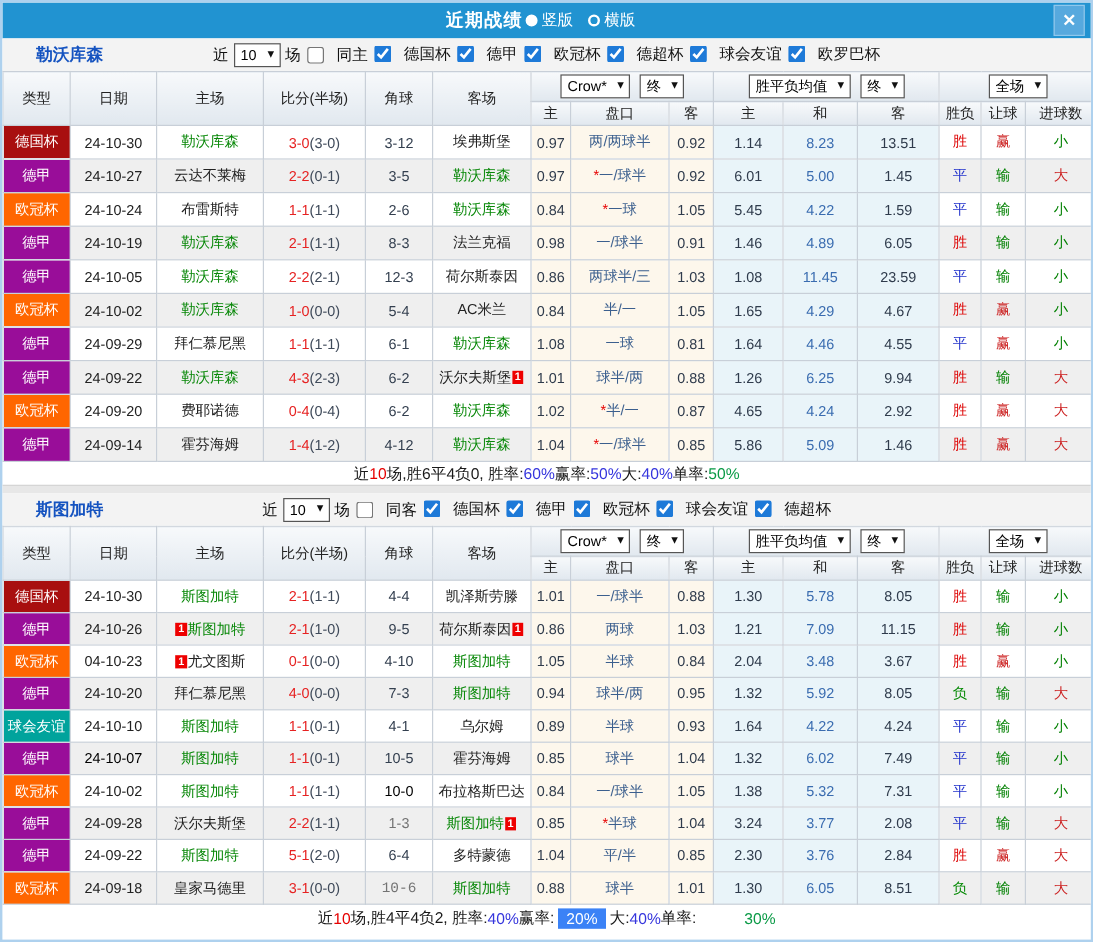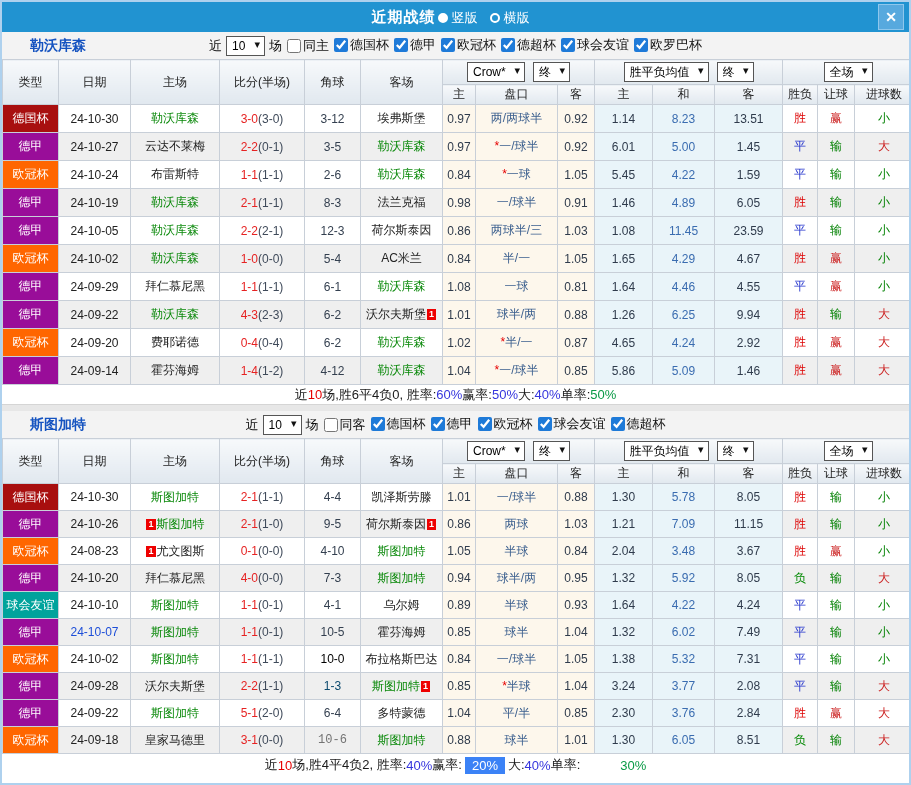--- a/index.html
+++ b/index.html
@@ -55,21 +55,21 @@
   }
   .sw::after {
     content:"▾"; position:absolute; right:5px; top:2px;
     font-size:11px; color:#111; pointer-events:none;
   }
   input[type=checkbox] {
     width:14px; height:14px; accent-color:#1e7ad8; margin:0 1px 0 5px;
     vertical-align:-3px;
   }
   label.cb { display:inline-flex; align-items:center; }
-  label.cb span { margin-left:1px; }
+  label.cb span { margin-left:10px; }
   
   table { border-collapse:collapse; table-layout:fixed; width:100%; }
   th, td {
     border:1px solid #c8cfd8; text-align:center; padding:0;
     font-size:12px; white-space:nowrap; overflow:hidden;
   }
   thead th {
     background:linear-gradient(#f7f9fb,#e1e8ef);
     font-weight:normal; color:#222;
   }
@@ -495,21 +495,21 @@
           <td class="cream odd">1.03</td>
           <td class="lblue odd">1.21</td>
           <td class="lblue oddmid">7.09</td>
           <td class="lblue odd">11.15</td>
           <td style="color: rgb(221, 0, 0);">胜</td>
           <td style="color: rgb(0, 128, 0);">输</td>
           <td style="color: rgb(0, 128, 0);">小</td>
         </tr>
         <tr>
           <td class="league-cell" style="background: rgb(255, 102, 0);">欧冠杯</td>
-          <td style="color: rgb(34, 34, 34);">24-08-23</td>
+          <td style="color: rgb(34, 34, 34);">04-10-23</td>
           <td><span class="badge">1</span><span class="tname">尤文图斯</span></td>
           <td><span class="score-main">0-1</span><span class="score-half">(0-0)</span></td>
           <td style="color: rgb(51, 63, 79);">4-10</td>
           <td><span class="tname green">斯图加特</span></td>
           <td class="cream odd">1.05</td>
           <td class="cream hand">半球</td>
           <td class="cream odd">0.84</td>
           <td class="lblue odd">2.04</td>
           <td class="lblue oddmid">3.48</td>
           <td class="lblue odd">3.67</td>
@@ -546,21 +546,21 @@
           <td class="cream odd">0.93</td>
           <td class="lblue odd">1.64</td>
           <td class="lblue oddmid">4.22</td>
           <td class="lblue odd">4.24</td>
           <td style="color: rgb(35, 51, 204);">平</td>
           <td style="color: rgb(0, 128, 0);">输</td>
           <td style="color: rgb(0, 128, 0);">小</td>
         </tr>
         <tr>
           <td class="league-cell" style="background: rgb(153, 13, 153);">德甲</td>
-          <td style="color: #1d4ed8;">24-10-07</td>
+          <td style="color: #000000;">24-10-07</td>
           <td><span class="tname green">斯图加特</span></td>
           <td><span class="score-main">1-1</span><span class="score-half">(0-1)</span></td>
           <td style="color: rgb(51, 63, 79);">10-5</td>
           <td><span class="tname">霍芬海姆</span></td>
           <td class="cream odd">0.85</td>
           <td class="cream hand">球半</td>
           <td class="cream odd">1.04</td>
           <td class="lblue odd">1.32</td>
           <td class="lblue oddmid">6.02</td>
           <td class="lblue odd">7.49</td>
@@ -583,21 +583,21 @@
           <td class="lblue odd">7.31</td>
           <td style="color: rgb(35, 51, 204);">平</td>
           <td style="color: rgb(0, 128, 0);">输</td>
           <td style="color: rgb(0, 128, 0);">小</td>
         </tr>
         <tr>
           <td class="league-cell" style="background: rgb(153, 13, 153);">德甲</td>
           <td style="color: rgb(34, 34, 34);">24-09-28</td>
           <td><span class="tname">沃尔夫斯堡</span></td>
           <td><span class="score-main">2-2</span><span class="score-half">(1-1)</span></td>
-          <td style="color: #0c4a6e;">1-3</td>
+          <td style="color: #737373;">1-3</td>
           <td><span class="tname green">斯图加特</span><span class="badge">1</span></td>
           <td class="cream odd">0.85</td>
           <td class="cream hand"><span class="star">*</span>半球</td>
           <td class="cream odd">1.04</td>
           <td class="lblue odd">3.24</td>
           <td class="lblue oddmid">3.77</td>
           <td class="lblue odd">2.08</td>
           <td style="color: rgb(35, 51, 204);">平</td>
           <td style="color: rgb(0, 128, 0);">输</td>
           <td style="color: rgb(204, 34, 34);">大</td>

